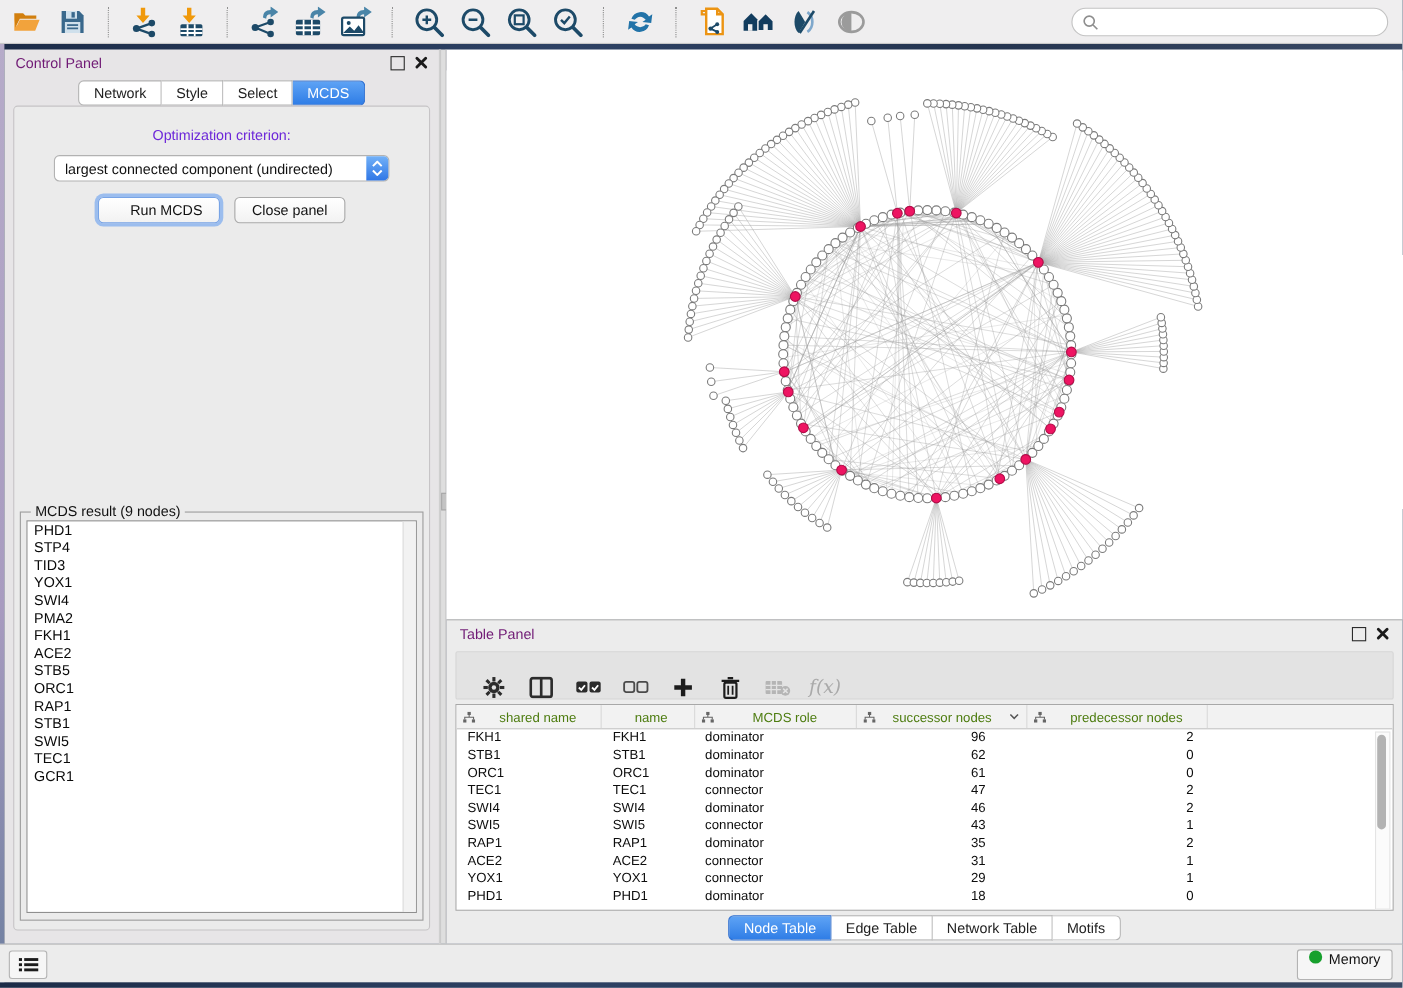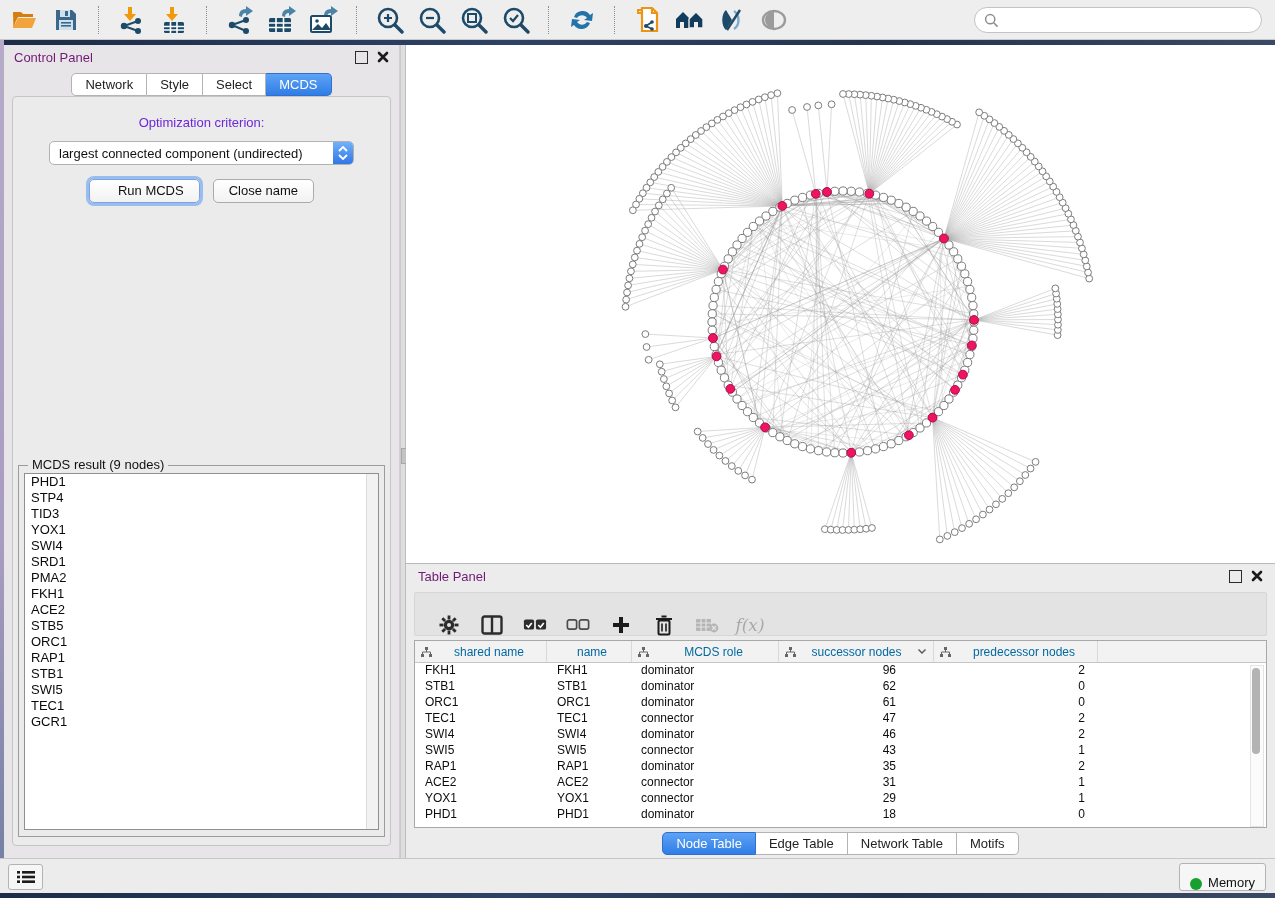--- a/index.html
+++ b/index.html
@@ -60,37 +60,37 @@
   #net-canvas{left:0;top:19px;right:0;bottom:0;background:#fff;}
   
   #table-panel{left:406px;top:563px;width:869px;height:295px;background:#ececec;border-top:1px solid #b8b8b8;box-sizing:border-box;}
   #tp-title-row{left:0;top:0;right:0;height:24px;display:flex;align-items:center;padding:0 12px;}
   #tp-toolbar{left:8px;right:8px;top:28px;height:44px;background:#e3e3e3;border:1px solid #d6d6d6;border-radius:2px;
     display:flex;align-items:center;gap:19px;padding-left:22px;box-sizing:border-box;}
   .tp-icon{display:flex;align-items:center;justify-content:center;width:24px;height:24px;margin-top:22px;}
   .fx{font-family:"DejaVu Serif",serif;font-style:italic;font-size:17px;color:#a9a9a9;}
   #table-wrap{left:8px;right:8px;top:76px;height:188px;background:#fff;border:1px solid #a8a8a8;box-sizing:border-box;overflow:hidden;}
   #thead{position:absolute;left:0;top:0;right:0;height:21px;background:#f2f2f2;border-bottom:1px solid #c6c6c6;display:flex;}
-  .hcell{display:flex;align-items:center;box-sizing:border-box;border-right:1px solid #d9d9d9;font-size:12px;color:#0369a1;padding-left:6px;}
+  .hcell{display:flex;align-items:center;box-sizing:border-box;border-right:1px solid #d9d9d9;font-size:12px;color:#4d7c0f;padding-left:6px;}
   .hlabel{flex:1;text-align:center;}
   .c0{width:132px;} .c1{width:85px;} .c2{width:147px;} .c3{width:155px;} .c4{width:164px;} .cf{flex:1;border-right:none;}
   #tbody{position:absolute;left:0;top:21px;right:0;bottom:0;}
   .trow{display:flex;height:16px;align-items:center;}
   .cell{box-sizing:border-box;font-size:12px;color:#0d0d0d;overflow:hidden;white-space:nowrap;}
   .cell.c0{padding-left:10px;} .cell.c1{padding-left:10px;} .cell.c2{padding-left:9px;}
   .cell.c3{text-align:right;padding-right:38px;} .cell.c4{text-align:right;padding-right:13px;}
   #tbl-scroll{position:absolute;right:2px;top:24px;width:12px;height:160px;background:#fbfbfb;border:1px solid #e4e4e4;}
   #tbl-thumb{position:absolute;left:1px;top:2px;width:8px;height:86px;background:#b3b3b3;border-radius:4px;}
   #tp-tabs{left:0;right:0;top:268px;height:23px;display:flex;justify-content:center;}
   
   #status-bar{left:0;top:858px;width:1275px;height:35px;background:#ececec;border-top:1px solid #c6c6c6;box-sizing:border-box;}
   #list-btn{position:absolute;left:8px;top:5px;width:33px;height:24px;background:#f6f6f6;border:1px solid #b3b3b3;border-radius:3px;
     display:flex;align-items:center;justify-content:center;}
   #memory-btn{position:absolute;right:9px;top:4px;height:26px;background:#f6f6f6;border:1px solid #b3b3b3;border-radius:3px;
-    display:flex;align-items:flex-end;gap:6px;padding:0 10px;font-size:13px;color:#111;}
+    display:flex;align-items:flex-start;gap:6px;padding:0 10px;font-size:13px;color:#111;}
   #mem-dot{width:12px;height:12px;border-radius:50%;background:#17a02d;}
   svg{display:block;}
 </style>
 </head>
 <body>
 
 <div id="stage">
   <div class="abs" id="wall-left"></div>
 
   <div class="abs" id="toolbar">
@@ -262,32 +262,31 @@
           <svg width="10" height="6" viewBox="0 0 10 6">
               <path d="M1 5 L5 1 L9 5" fill="none" stroke="#fff" stroke-width="1.8"></path>
             </svg>
           <svg width="10" height="6" viewBox="0 0 10 6">
               <path d="M1 1 L5 5 L9 1" fill="none" stroke="#fff" stroke-width="1.8"></path>
             </svg>
         </span>
       </div>
       <div class="abs" id="cp-buttons">
         <button class="mac-btn focused">Run MCDS</button>
-        <button class="mac-btn">Close name</button>
+        <button class="mac-btn">Close panel</button>
       </div>
       <div class="abs" id="mcds-group">
         <span id="mcds-legend">MCDS result (9 nodes)</span>
         <div id="mcds-list">
           <div id="mcds-scroll"></div>
         <div class="mcds-item">PHD1</div>
             <div class="mcds-item">STP4</div>
             <div class="mcds-item">TID3</div>
             <div class="mcds-item">YOX1</div>
             <div class="mcds-item">SWI4</div>
-            <div class="mcds-item">SRD1</div>
             <div class="mcds-item">PMA2</div>
             <div class="mcds-item">FKH1</div>
             <div class="mcds-item">ACE2</div>
             <div class="mcds-item">STB5</div>
             <div class="mcds-item">ORC1</div>
             <div class="mcds-item">RAP1</div>
             <div class="mcds-item">STB1</div>
             <div class="mcds-item">SWI5</div>
             <div class="mcds-item">TEC1</div>
             <div class="mcds-item">GCR1</div>

